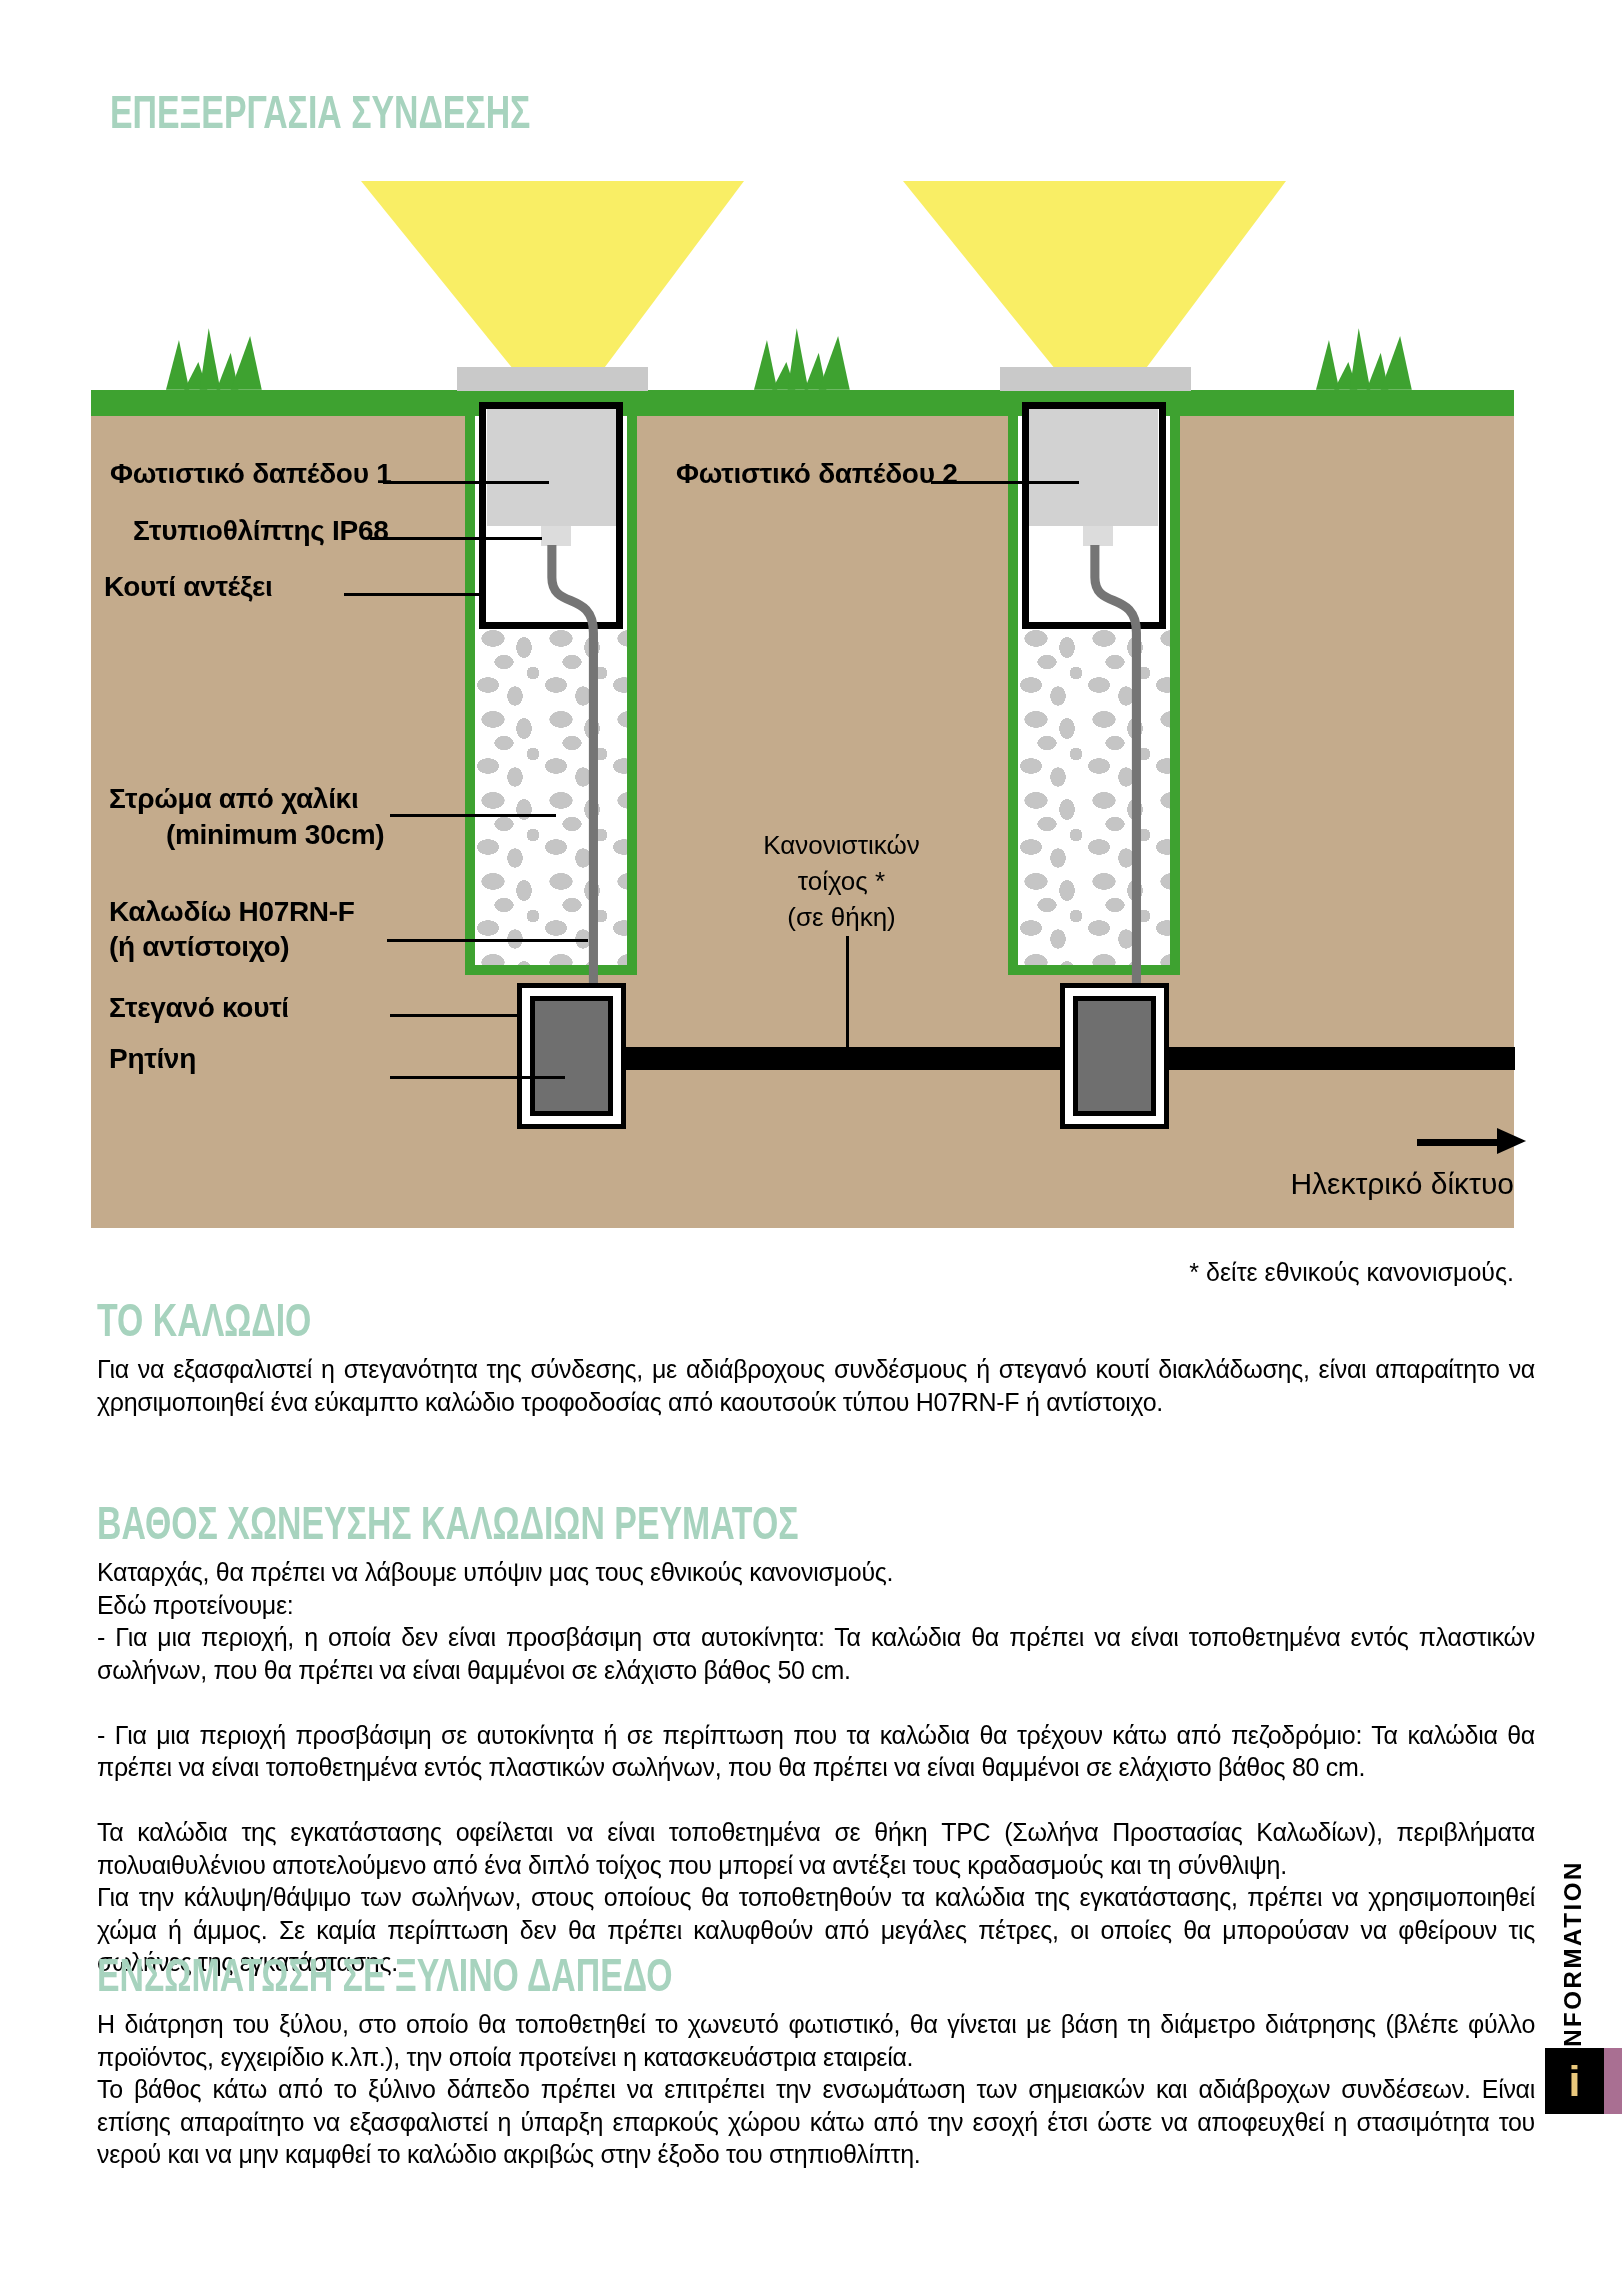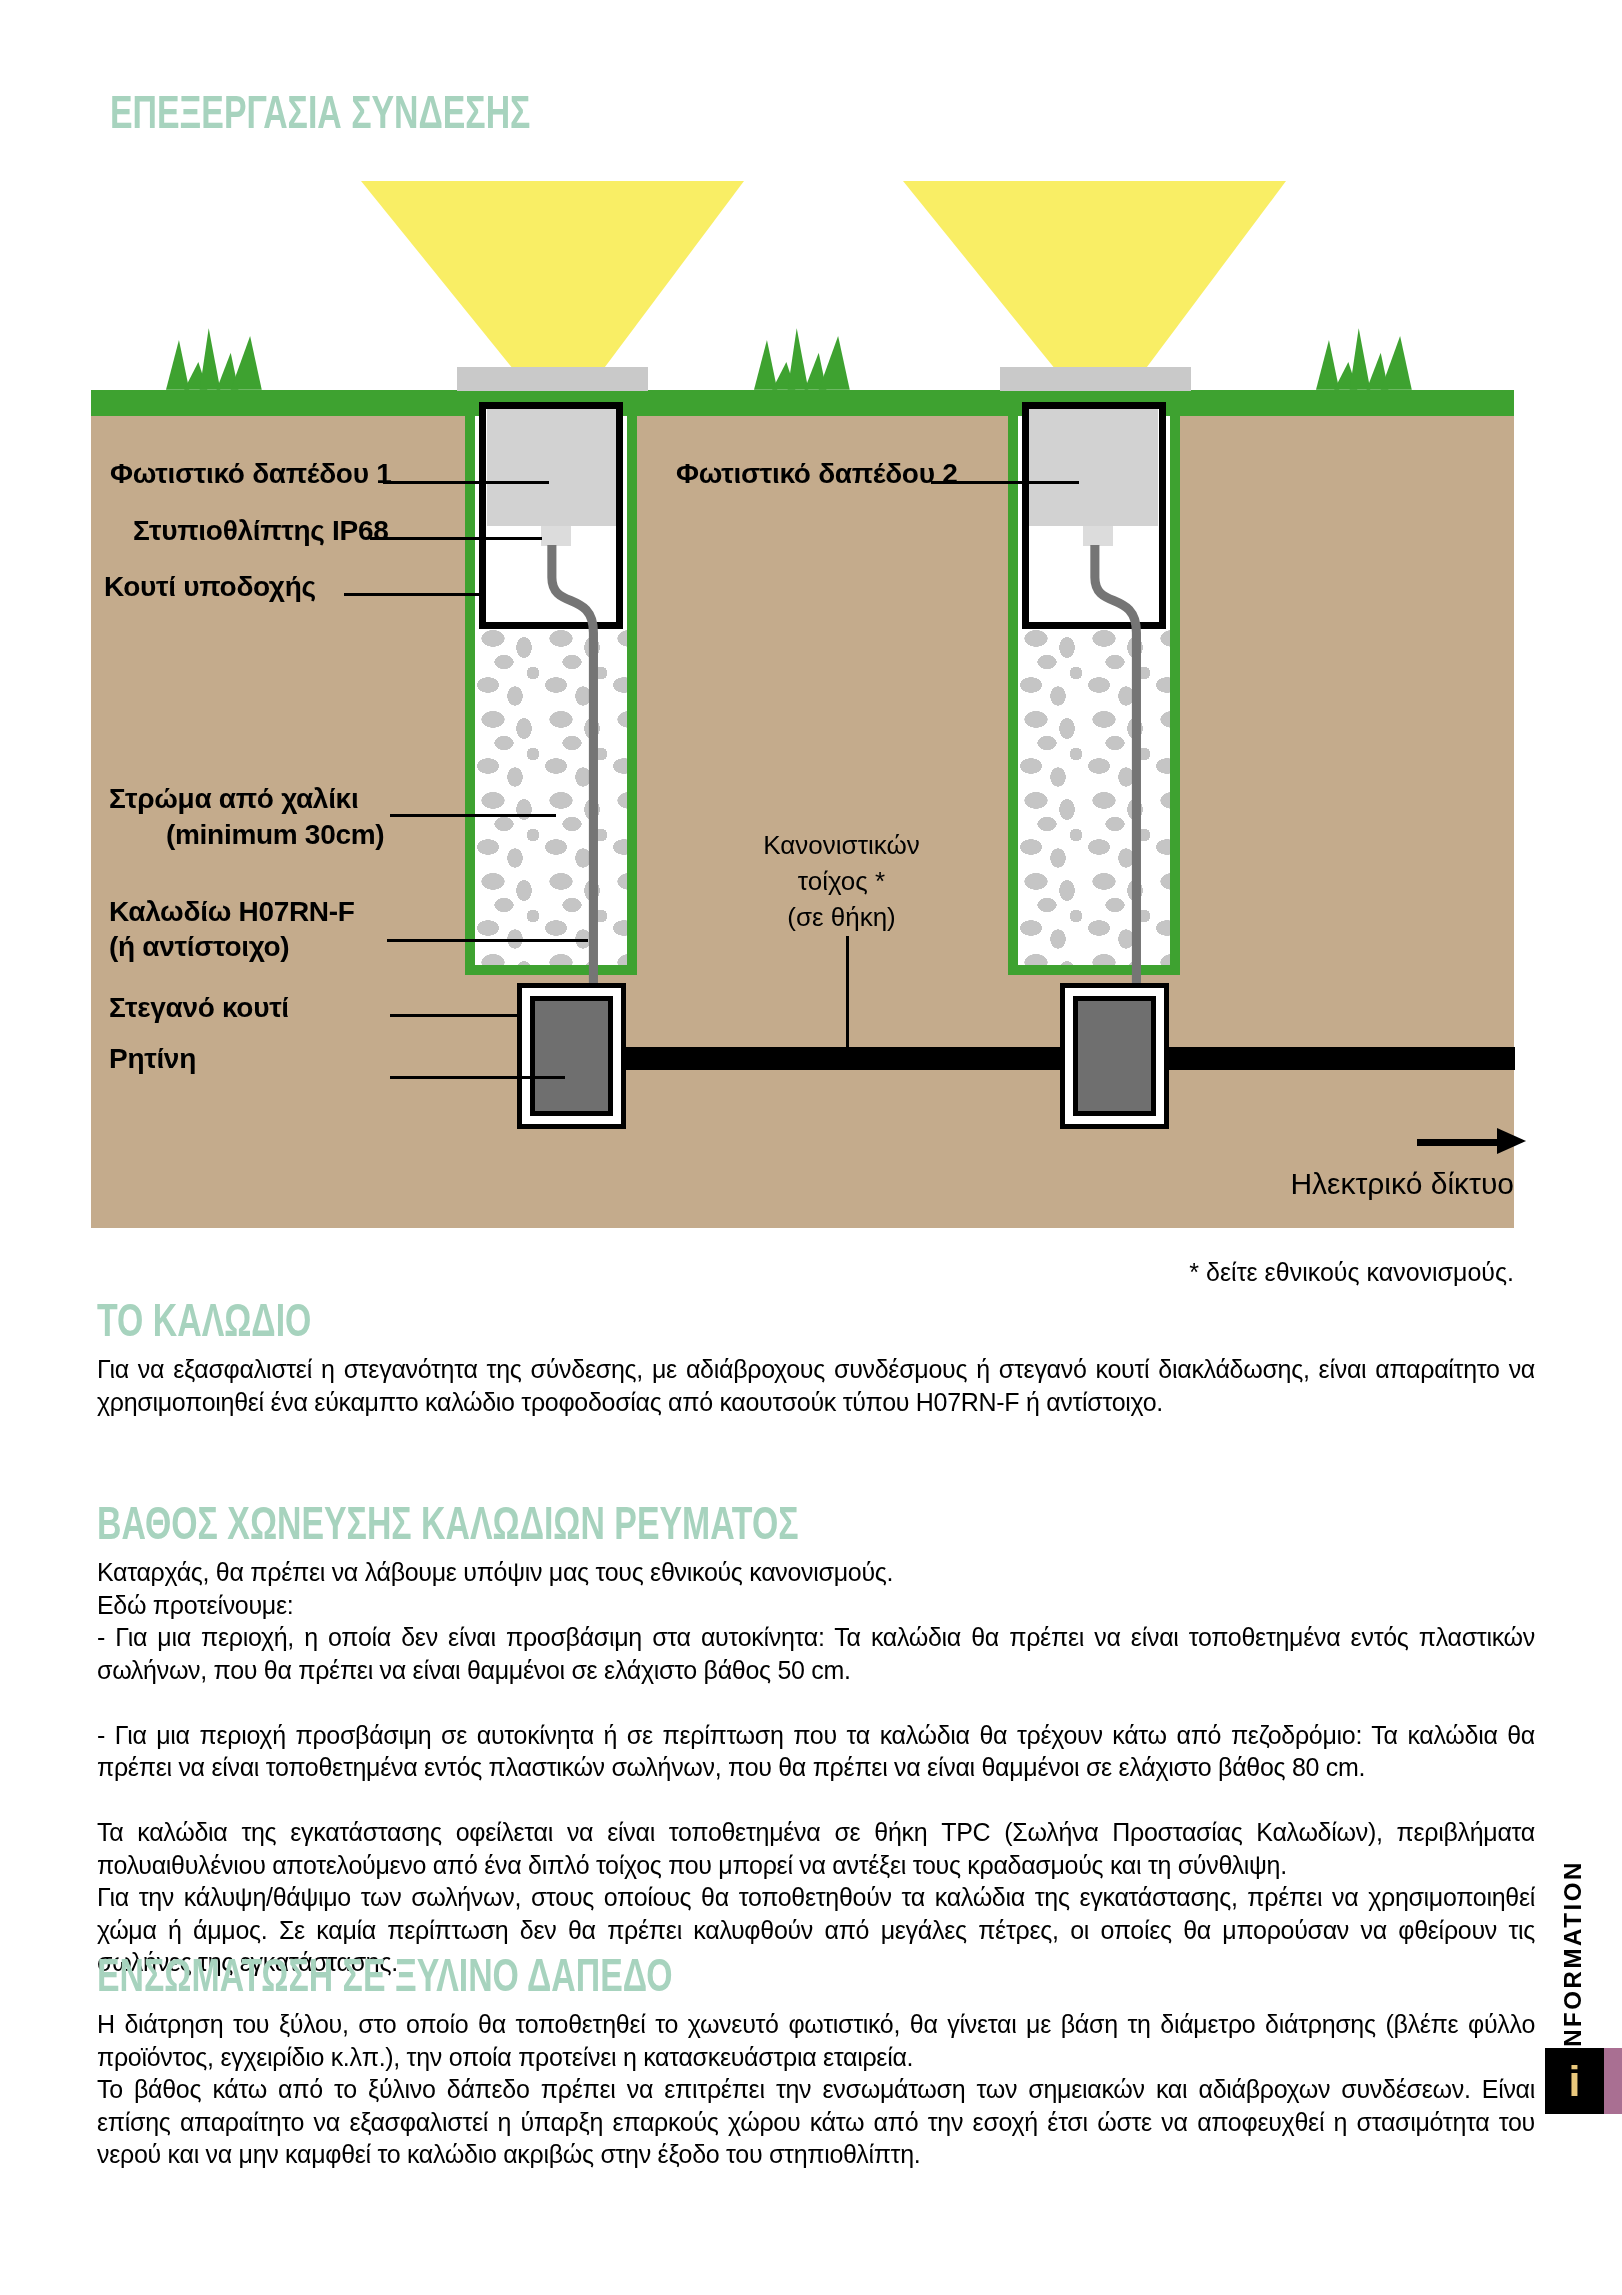--- a/index.html
+++ b/index.html
@@ -139,21 +139,21 @@
     <div class="pline" style="left:390px;top:814px;width:166px;"></div>
     <div class="pline" style="left:387px;top:939px;width:201px;"></div>
     <div class="pline" style="left:390px;top:1014px;width:127px;"></div>
     <div class="pline" style="left:390px;top:1076px;width:175px;"></div>
     <div class="pline" style="left:931px;top:481px;width:148px;"></div>
     <div class="vline" style="left:846px;top:936px;height:111px;"></div>
 
     <span class="lbl" style="left:110px;top:458px;">Φωτιστικό δαπέδου 1</span>
     <span class="lbl" style="left:676px;top:458px;">Φωτιστικό δαπέδου 2</span>
     <span class="lbl" style="left:133px;top:515px;">Στυπιοθλίπτης IP68</span>
-    <span class="lbl" style="left:104px;top:571px;">Κουτί υποδοχής</span>
+    <span class="lbl" style="left:104px;top:571px;">Κουτί αντέξει</span>
     <span class="lbl" style="left:109px;top:783px;">Στρώμα από χαλίκι</span>
     <span class="lbl" style="left:166px;top:819px;">(minimum 30cm)</span>
     <span class="lbl" style="left:109px;top:896px;">Καλωδίω H07RN-F</span>
     <span class="lbl" style="left:109px;top:931px;">(ή αντίστοιχο)</span>
     <span class="lbl" style="left:109px;top:983px;margin-top:9px;">Στεγανό κουτί</span>
     <span class="lbl" style="left:109px;top:1043px;">Ρητίνη</span>
     <div class="abs reg-lbl">
       <div>Κανονιστικών</div>
       <div>τοίχος *</div>
       <div>(σε θήκη)</div>

